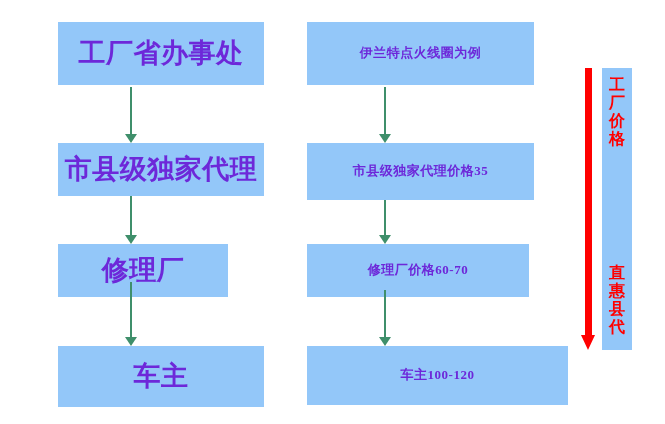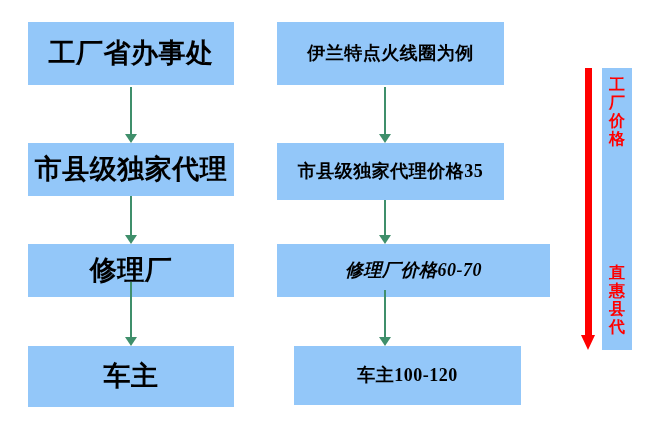--- a/index.html
+++ b/index.html
@@ -19,31 +19,32 @@
     left: 0; top: 0;
     width: 665px;
     height: 424px;
   }
   .node {
     position: absolute;
     background: #93c7f9;
     display: flex;
     align-items: center;
     justify-content: center;
-    color: #000000;
+    color: #6d28d9;
     font-weight: bold;
     line-height: 1.1;
     text-align: center;
     box-sizing: border-box;
     letter-spacing: 0.5px;
+    margin-left: 30px;
   }
   
   .col-left .node-text { font-size: 27px; }
   
-  .col-right .node-text { font-size: 18px; }
+  .col-right .node-text { font-size: 13px; }
   .node-text { display: block; white-space: nowrap; }
 
   .arrow {
     position: absolute;
     width: 14px;
   }
   .arrow .shaft {
     position: absolute;
     left: 6px;
     top: 0;
@@ -115,21 +116,21 @@
 
     <div class="node" style="left:28px; top:143px; width:206px; height:53px;">
       <span class="node-text">市县级独家代理</span>
     </div>
 
     <div class="arrow" style="left:124px; top:196px; height:48px;">
       <div class="shaft" style="height:39px;"></div>
       <div class="head" style="top:39px;"></div>
     </div>
 
-    <div class="node" style="left:28px; top:244px; width:206px; height:53px;">
+    <div class="node" style="left:28px; top:244px; width:170px; height:53px;">
       <span class="node-text">修理厂</span>
     </div>
 
     <div class="arrow" style="left:124px; top:282px; height:64px;">
       <div class="shaft" style="height:55px;"></div>
       <div class="head" style="top:55px;"></div>
     </div>
 
     <div class="node" style="left:28px; top:346px; width:206px; height:61px;">
       <span class="node-text">车主</span>
@@ -150,30 +151,30 @@
 
     <div class="node" style="left:277px; top:143px; width:227px; height:57px;align-items:center;">
       <span class="node-text">市县级独家代理价格35</span>
     </div>
 
     <div class="arrow" style="left:378px; top:200px; height:44px;">
       <div class="shaft" style="height:35px;"></div>
       <div class="head" style="top:35px;"></div>
     </div>
 
-    <div class="node" style="left:277px; top:244px; width:273px; height:53px;font-style:italic;">
+    <div class="node" style="left:277px; top:244px; width:222px; height:53px;">
       <span class="node-text">修理厂价格60-70</span>
     </div>
 
     <div class="arrow" style="left:378px; top:290px; height:56px;">
       <div class="shaft" style="height:47px;"></div>
       <div class="head" style="top:47px;"></div>
     </div>
 
-    <div class="node" style="left:294px; top:346px; width:227px; height:59px;">
+    <div class="node" style="left:277px; top:346px; width:261px; height:59px;">
       <span class="node-text">车主100-120</span>
     </div>
 
   </div>
 
   <div>
 
     <div class="scale-band" style="left:602px; top:68px; width:30px; height:282px;"></div>
 
     <div class="red-arrow" style="left:581px; top:68px; width:15px; height:282px;">

